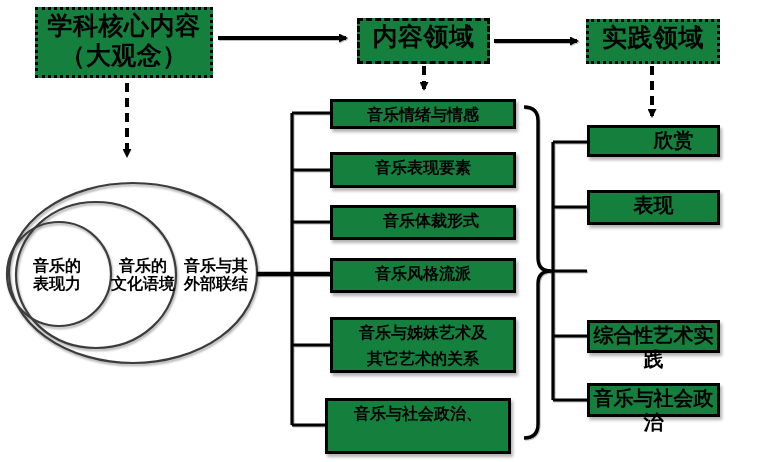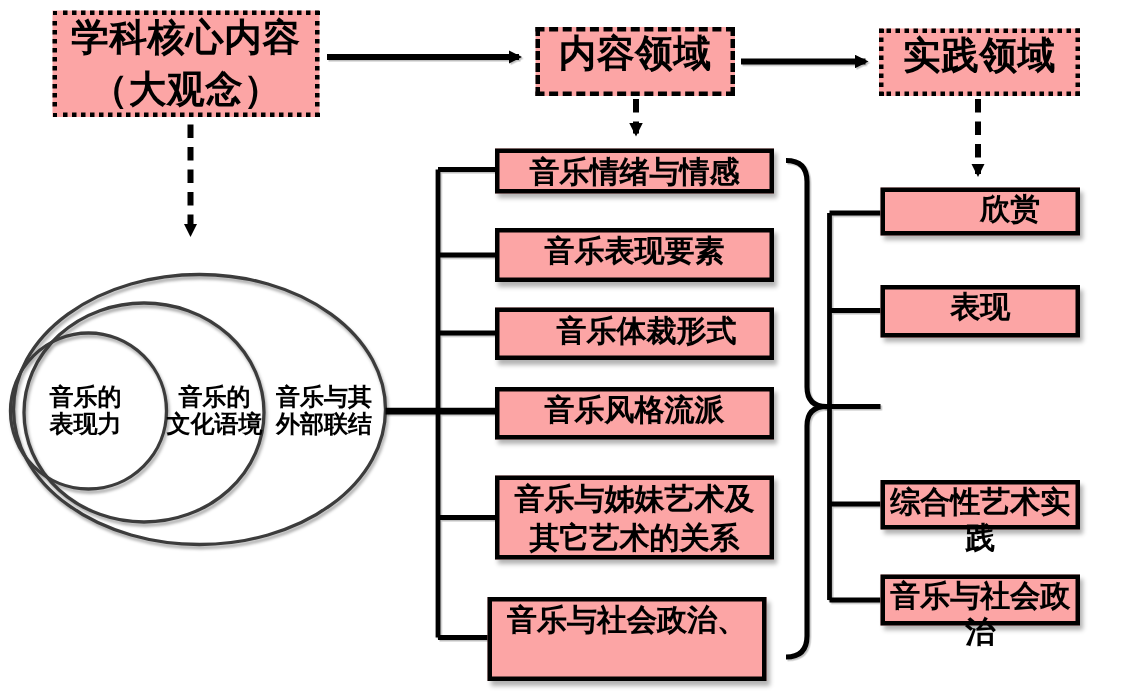--- a/index.html
+++ b/index.html
@@ -16,46 +16,46 @@
     overflow: hidden;
   }
   #wires {
     position: absolute;
     left: 0; top: 0;
     width: 760px; height: 462px;
   }
   .node {
     position: absolute;
     box-sizing: border-box;
-    background: #fca5a5;
+    background: #15803d;
     color: #000;
     display: flex;
     flex-direction: column;
     align-items: center;
-    justify-content: space-between;
+    justify-content: flex-start;
     text-align: center;
     font-weight: bold;
     line-height: 1.2;
   }
   .dotted-box  { border: 3px dotted #000; }
   .dashed-box  { border: 3px dashed #000; }
   .solid-box   {
     border: 3px solid #000;
     box-shadow: 2px 3px 3px rgba(0,0,0,0.30);
   }
   .top-label {
     font-size: 25px;
     letter-spacing: 0.5px;
     font-family: "Liberation Sans", "DejaVu Sans", sans-serif;
   }
   .kai {
     font-family: "Liberation Serif", "DejaVu Serif", serif;
     font-weight: bold;
   }
-  .mid-label   { font-size: 20px; line-height: 26px; }
+  .mid-label   { font-size: 16px; line-height: 26px; }
   .right-label { font-size: 20px; }
   .venn-label {
     position: absolute;
     width: 84px;
     text-align: center;
     font-size: 16px;
     line-height: 18px;
     color: #000;
   }
   .shadowed-lines { filter: drop-shadow(1px 1.5px 0.5px rgba(0,0,0,0.25)); }

